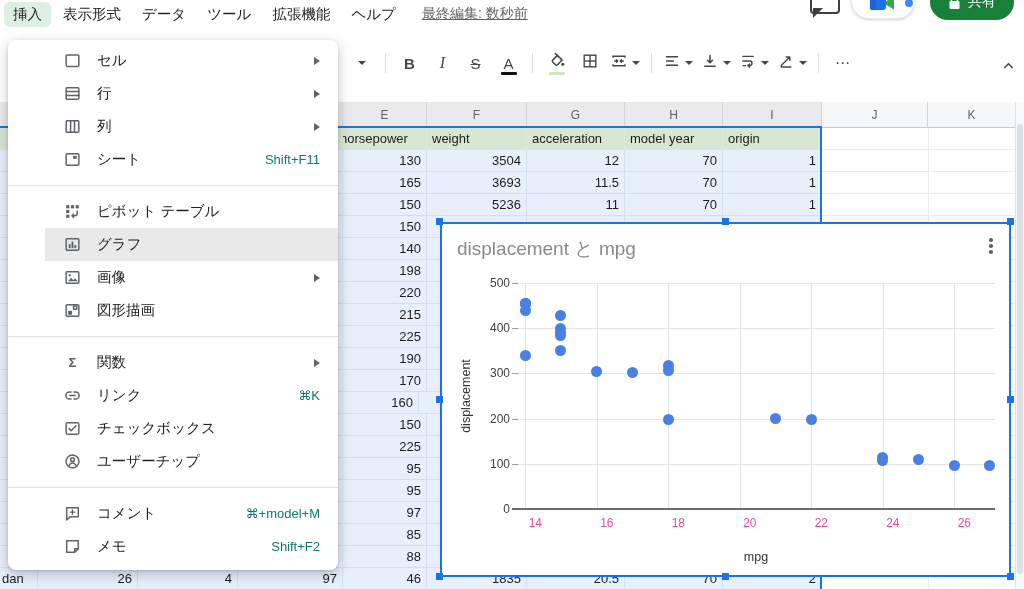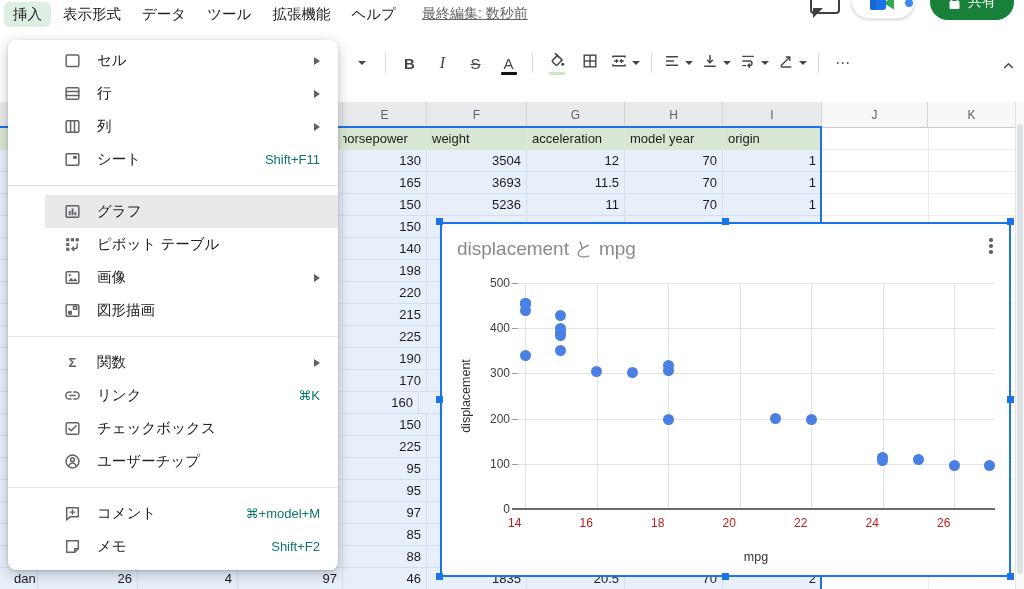--- a/index.html
+++ b/index.html
@@ -50,21 +50,21 @@
   .abs{position:absolute;box-sizing:border-box;}
   .colhdr-cell{top:0;height:26px;background:#e9eaeb;border-right:1px solid #d4d4d4;border-bottom:1px solid #c9cbcd;
                font-size:12px;color:#5f6368;text-align:center;line-height:26px;}
   .colhdr-cell.light{background:#f6f7f8;}
   .grow{left:0;width:822px;height:22px;background:#d8e7d3;}
   .drow{left:0;width:822px;height:22px;background:#e7effb;border-bottom:1px solid #d3dfee;}
   .gcell{top:0;height:22px;border-right:1px solid #dcebd5;font-size:13px;color:#1c1c1c;line-height:21px;
          overflow:hidden;white-space:nowrap;padding:0 5px;}
   .dcell{top:0;height:22px;border-right:1px solid #d3dfee;font-size:13px;color:#1c1c1c;line-height:21px;
          text-align:right;overflow:hidden;white-space:nowrap;padding:0 5px;}
-  .dcell.left{text-align:left;padding-left:14px;}
+  .dcell.left{text-align:left;padding-left:2px;}
   .tail{left:822px;width:194px;height:22px;background:#fff;border-bottom:1px solid #ebebeb;}
   .tail::after{content:"";position:absolute;left:106px;top:0;bottom:0;width:1px;background:#ebebeb;}
   .range-h{position:absolute;left:0;top:126px;width:822px;height:2px;background:#1a73e8;z-index:2;}
   .range-v{position:absolute;left:820px;top:126px;width:2px;height:463px;background:#1a73e8;z-index:2;}
   .scrollbar{position:absolute;right:0;top:102px;width:8px;height:487px;background:#f8f9fa;
              border-left:1px solid #e3e3e3;z-index:30;}
   .scroll-thumb{position:absolute;left:1px;width:6px;top:22px;height:450px;background:#dde0e4;border-radius:3px;}
 
   
   .menu-panel{position:absolute;left:8px;top:40px;width:330px;height:530px;background:#fff;border-radius:8px;
@@ -83,21 +83,21 @@
          border:2px solid #1a73e8;box-sizing:border-box;z-index:20;}
   .handle{position:absolute;width:7px;height:7px;background:#1a73e8;z-index:26;}
   .chart-title{position:absolute;left:15px;top:12px;font-size:19px;color:#8a8a8a;white-space:nowrap;}
   .kebab{position:absolute;right:9px;top:10px;width:18px;height:24px;display:flex;flex-direction:column;
          align-items:center;justify-content:center;gap:2.5px;}
   .kebab i{width:3.5px;height:3.5px;border-radius:50%;background:#5f6368;}
   .gridh{position:absolute;height:1px;background:#e3e3e3;}
   .gridv{position:absolute;width:1px;background:#e3e3e3;}
   .axis-x{position:absolute;height:2px;background:#6b6b6b;}
   .ytickmark{position:absolute;width:6px;height:1px;background:#9a9a9a;}
-  .xticklab{position:absolute;width:34px;text-align:left;font-size:12px;color:#b91c1c;}
+  .xticklab{position:absolute;width:34px;text-align:right;font-size:12px;color:#ec4899;}
   .yticklab{position:absolute;width:36px;text-align:right;font-size:12px;color:#3c4043;}
   .dot{position:absolute;width:11px;height:11px;border-radius:50%;}
   .xlabel{position:absolute;font-size:12.5px;color:#333;transform:translateX(-50%);}
   .ylabel{position:absolute;font-size:12.5px;color:#333;transform:translate(-50%,-50%) rotate(-90deg);white-space:nowrap;}
 </style>
 </head>
 <body>
 
 <div class="app">
 
@@ -590,44 +590,44 @@
         <span class="menu-ico">
           <svg width="19" height="19" viewBox="0 0 18 18">
             <rect x="3" y="3.5" width="12" height="11" rx="1" stroke="#5f6368" stroke-width="1.4" fill="none" stroke-linecap="round" stroke-linejoin="round"></rect>
             <rect x="9.6" y="5.6" width="3.4" height="2.8" fill="#5f6368"></rect>
           </svg>
         </span>
         <span class="menu-label">シート</span>
         <span class="menu-shortcut">Shift+F11</span>
       </div>
       <div class="menu-divider"></div>
-      <div class="menu-item hl">
-        <span class="menu-ico">
-          <svg width="19" height="19" viewBox="0 0 18 18">
-            <rect x="3" y="3.5" width="12" height="11" rx="1" stroke="#5f6368" stroke-width="1.4" fill="none" stroke-linecap="round" stroke-linejoin="round"></rect>
-            <rect x="5.4" y="8.6" width="1.8" height="3.9" fill="#5f6368"></rect>
-            <rect x="8.1" y="6.2" width="1.8" height="6.3" fill="#5f6368"></rect>
-            <rect x="10.8" y="9.6" width="1.8" height="2.9" fill="#5f6368"></rect>
-          </svg>
-        </span>
-        <span class="menu-label">グラフ</span>
-      </div>
       <div class="menu-item">
         <span class="menu-ico">
           <svg width="19" height="19" viewBox="0 0 18 18">
             <rect x="3" y="3" width="3" height="3" fill="#5f6368"></rect>
             <rect x="7.5" y="3" width="3" height="3" fill="#5f6368"></rect>
             <rect x="12" y="3" width="3" height="3" fill="#5f6368"></rect>
             <rect x="3" y="7.5" width="3" height="3" fill="#5f6368"></rect>
             <rect x="3" y="12" width="3" height="3" fill="#5f6368"></rect>
             <path d="M13.5 8.5v2.2a2.3 2.3 0 0 1-2.3 2.3H8.5 m1.6-1.7-1.7 1.7 1.7 1.7" stroke="#5f6368" stroke-width="1.4" fill="none" stroke-linecap="round" stroke-linejoin="round"></path>
           </svg>
         </span>
         <span class="menu-label">ピボット テーブル</span>
       </div>
+      <div class="menu-item hl">
+        <span class="menu-ico">
+          <svg width="19" height="19" viewBox="0 0 18 18">
+            <rect x="3" y="3.5" width="12" height="11" rx="1" stroke="#5f6368" stroke-width="1.4" fill="none" stroke-linecap="round" stroke-linejoin="round"></rect>
+            <rect x="5.4" y="8.6" width="1.8" height="3.9" fill="#5f6368"></rect>
+            <rect x="8.1" y="6.2" width="1.8" height="6.3" fill="#5f6368"></rect>
+            <rect x="10.8" y="9.6" width="1.8" height="2.9" fill="#5f6368"></rect>
+          </svg>
+        </span>
+        <span class="menu-label">グラフ</span>
+      </div>
       <div class="menu-item">
         <span class="menu-ico">
           <svg width="19" height="19" viewBox="0 0 18 18">
             <rect x="3" y="3.5" width="12" height="11" rx="1" stroke="#5f6368" stroke-width="1.4" fill="none" stroke-linecap="round" stroke-linejoin="round"></rect>
             <circle cx="6.4" cy="6.9" r="1.1" fill="#5f6368"></circle>
             <path d="M4.8 12.6 l2.9-3.3 2 2.3 1.7-2 2.6 3 z" fill="#5f6368"></path>
           </svg>
         </span>
         <span class="menu-label">画像</span>
         <span class="menu-arrow"></span>

